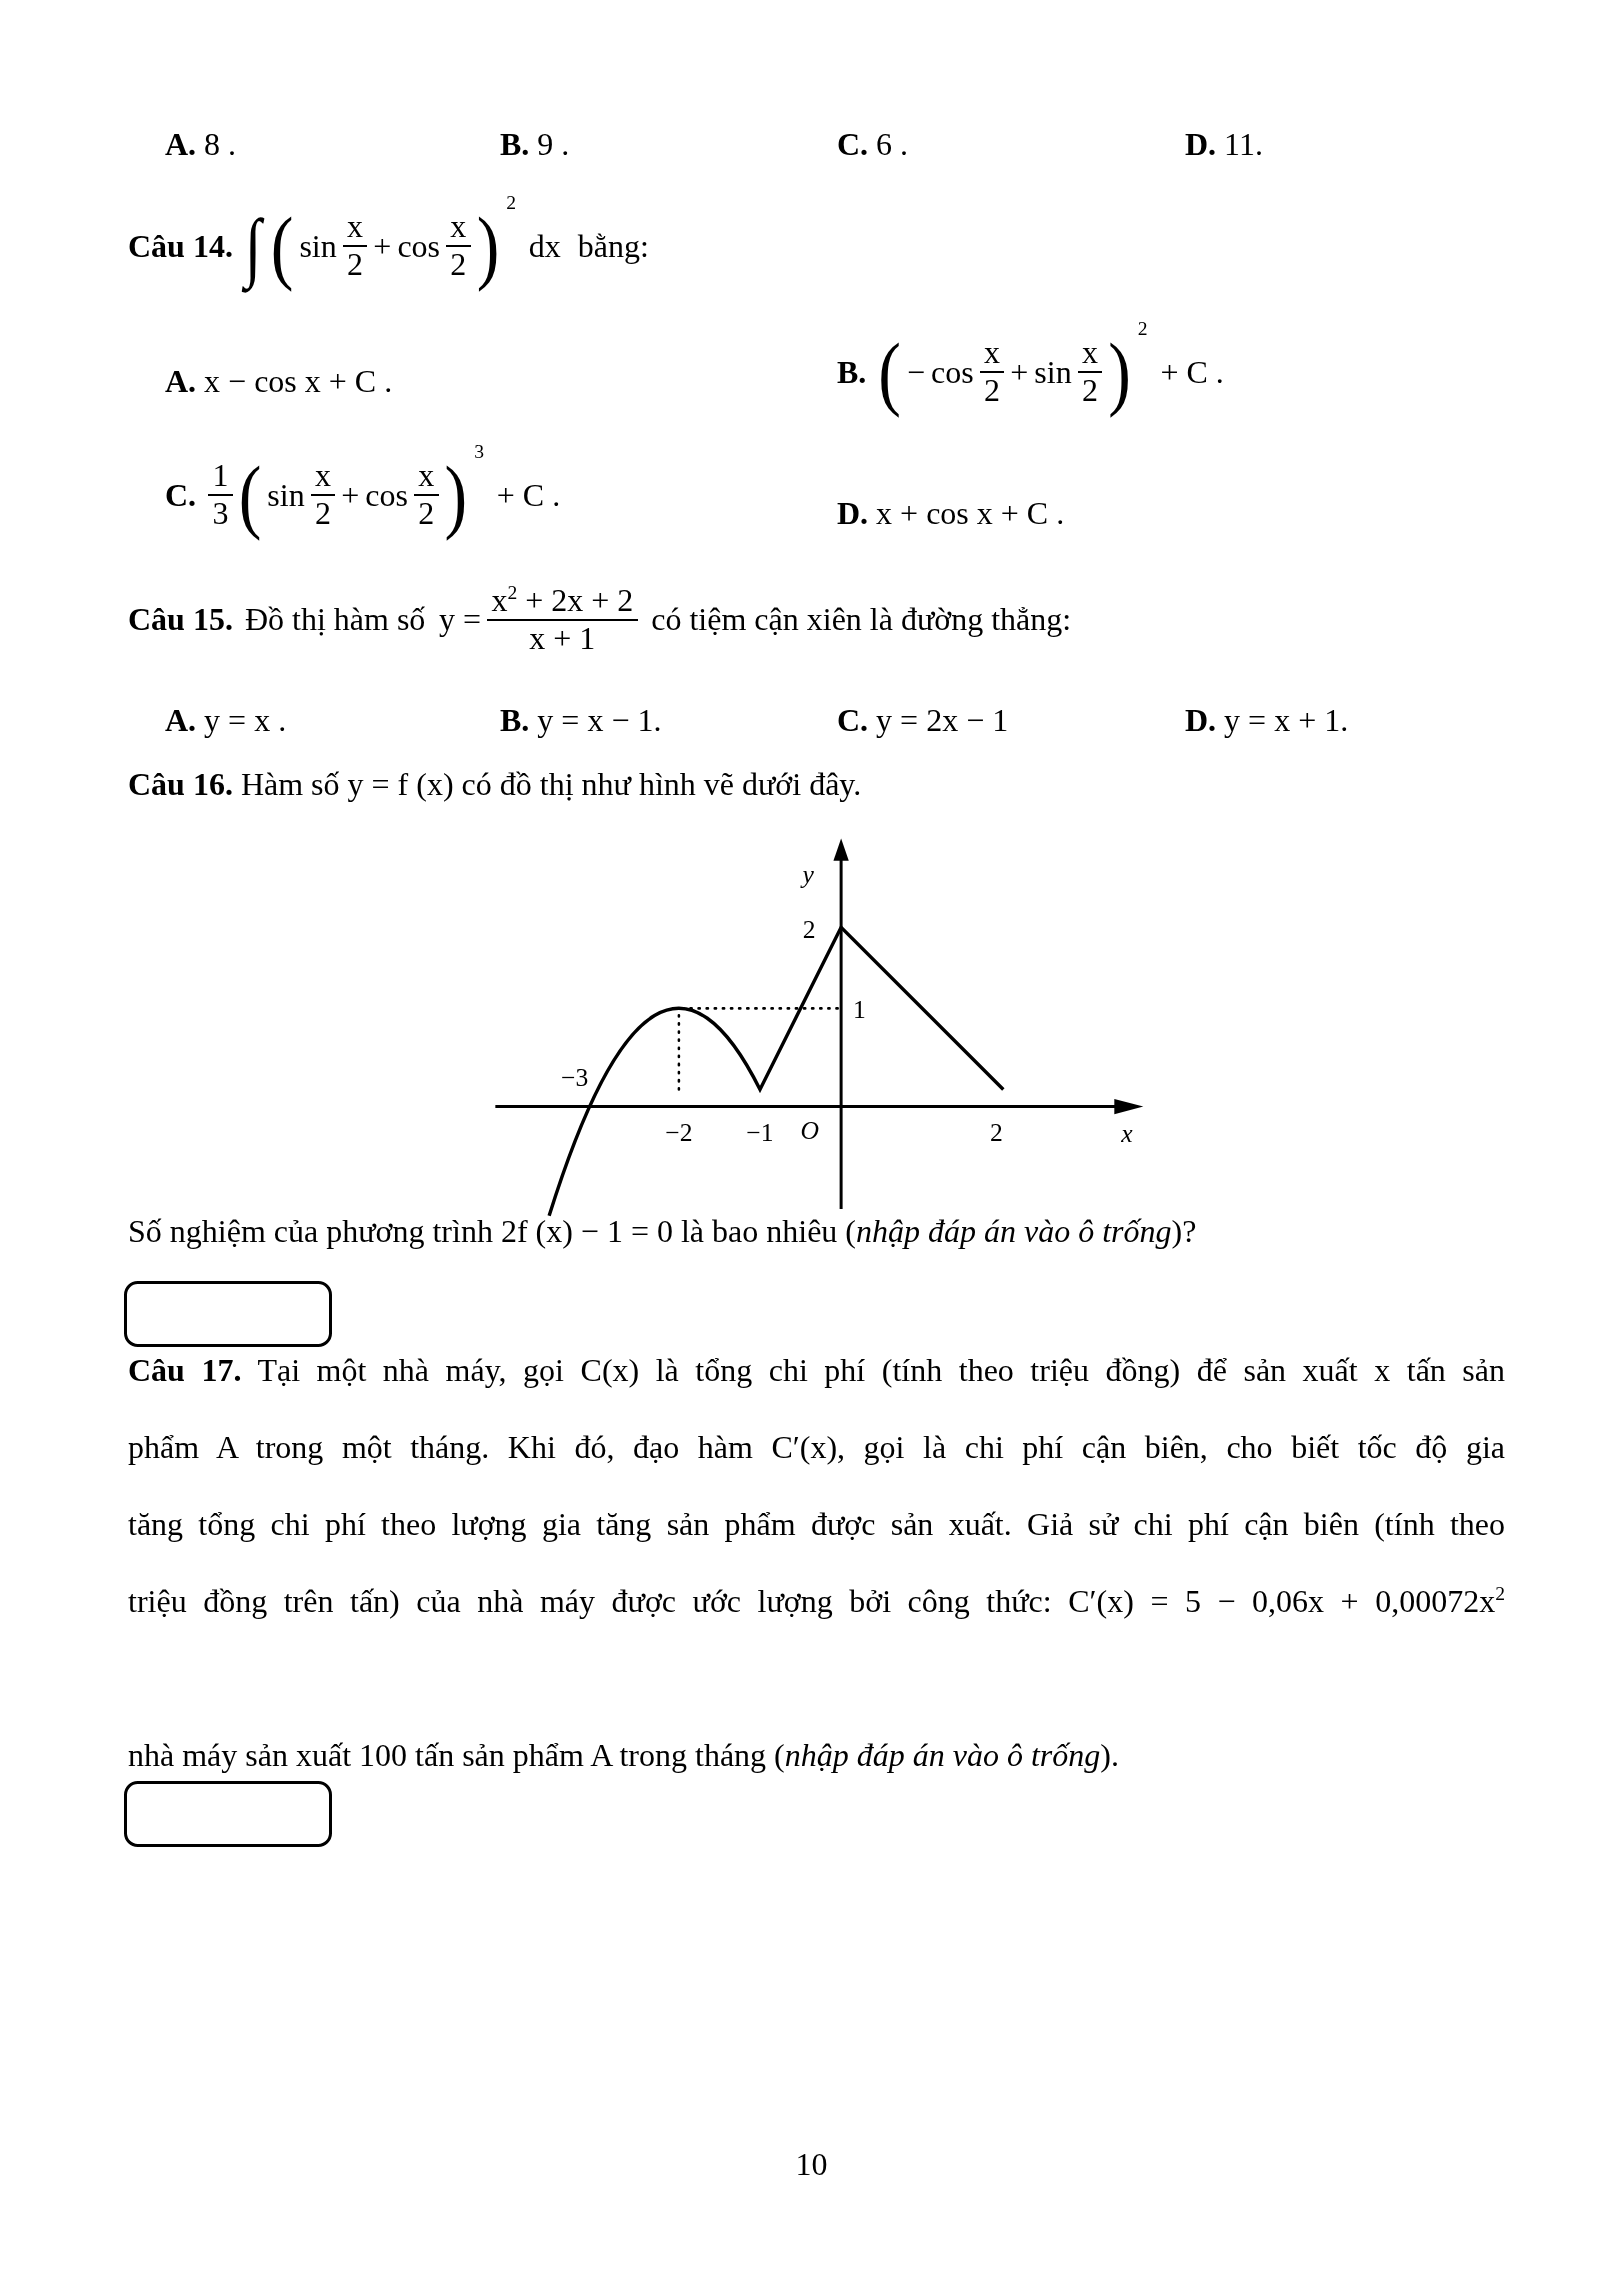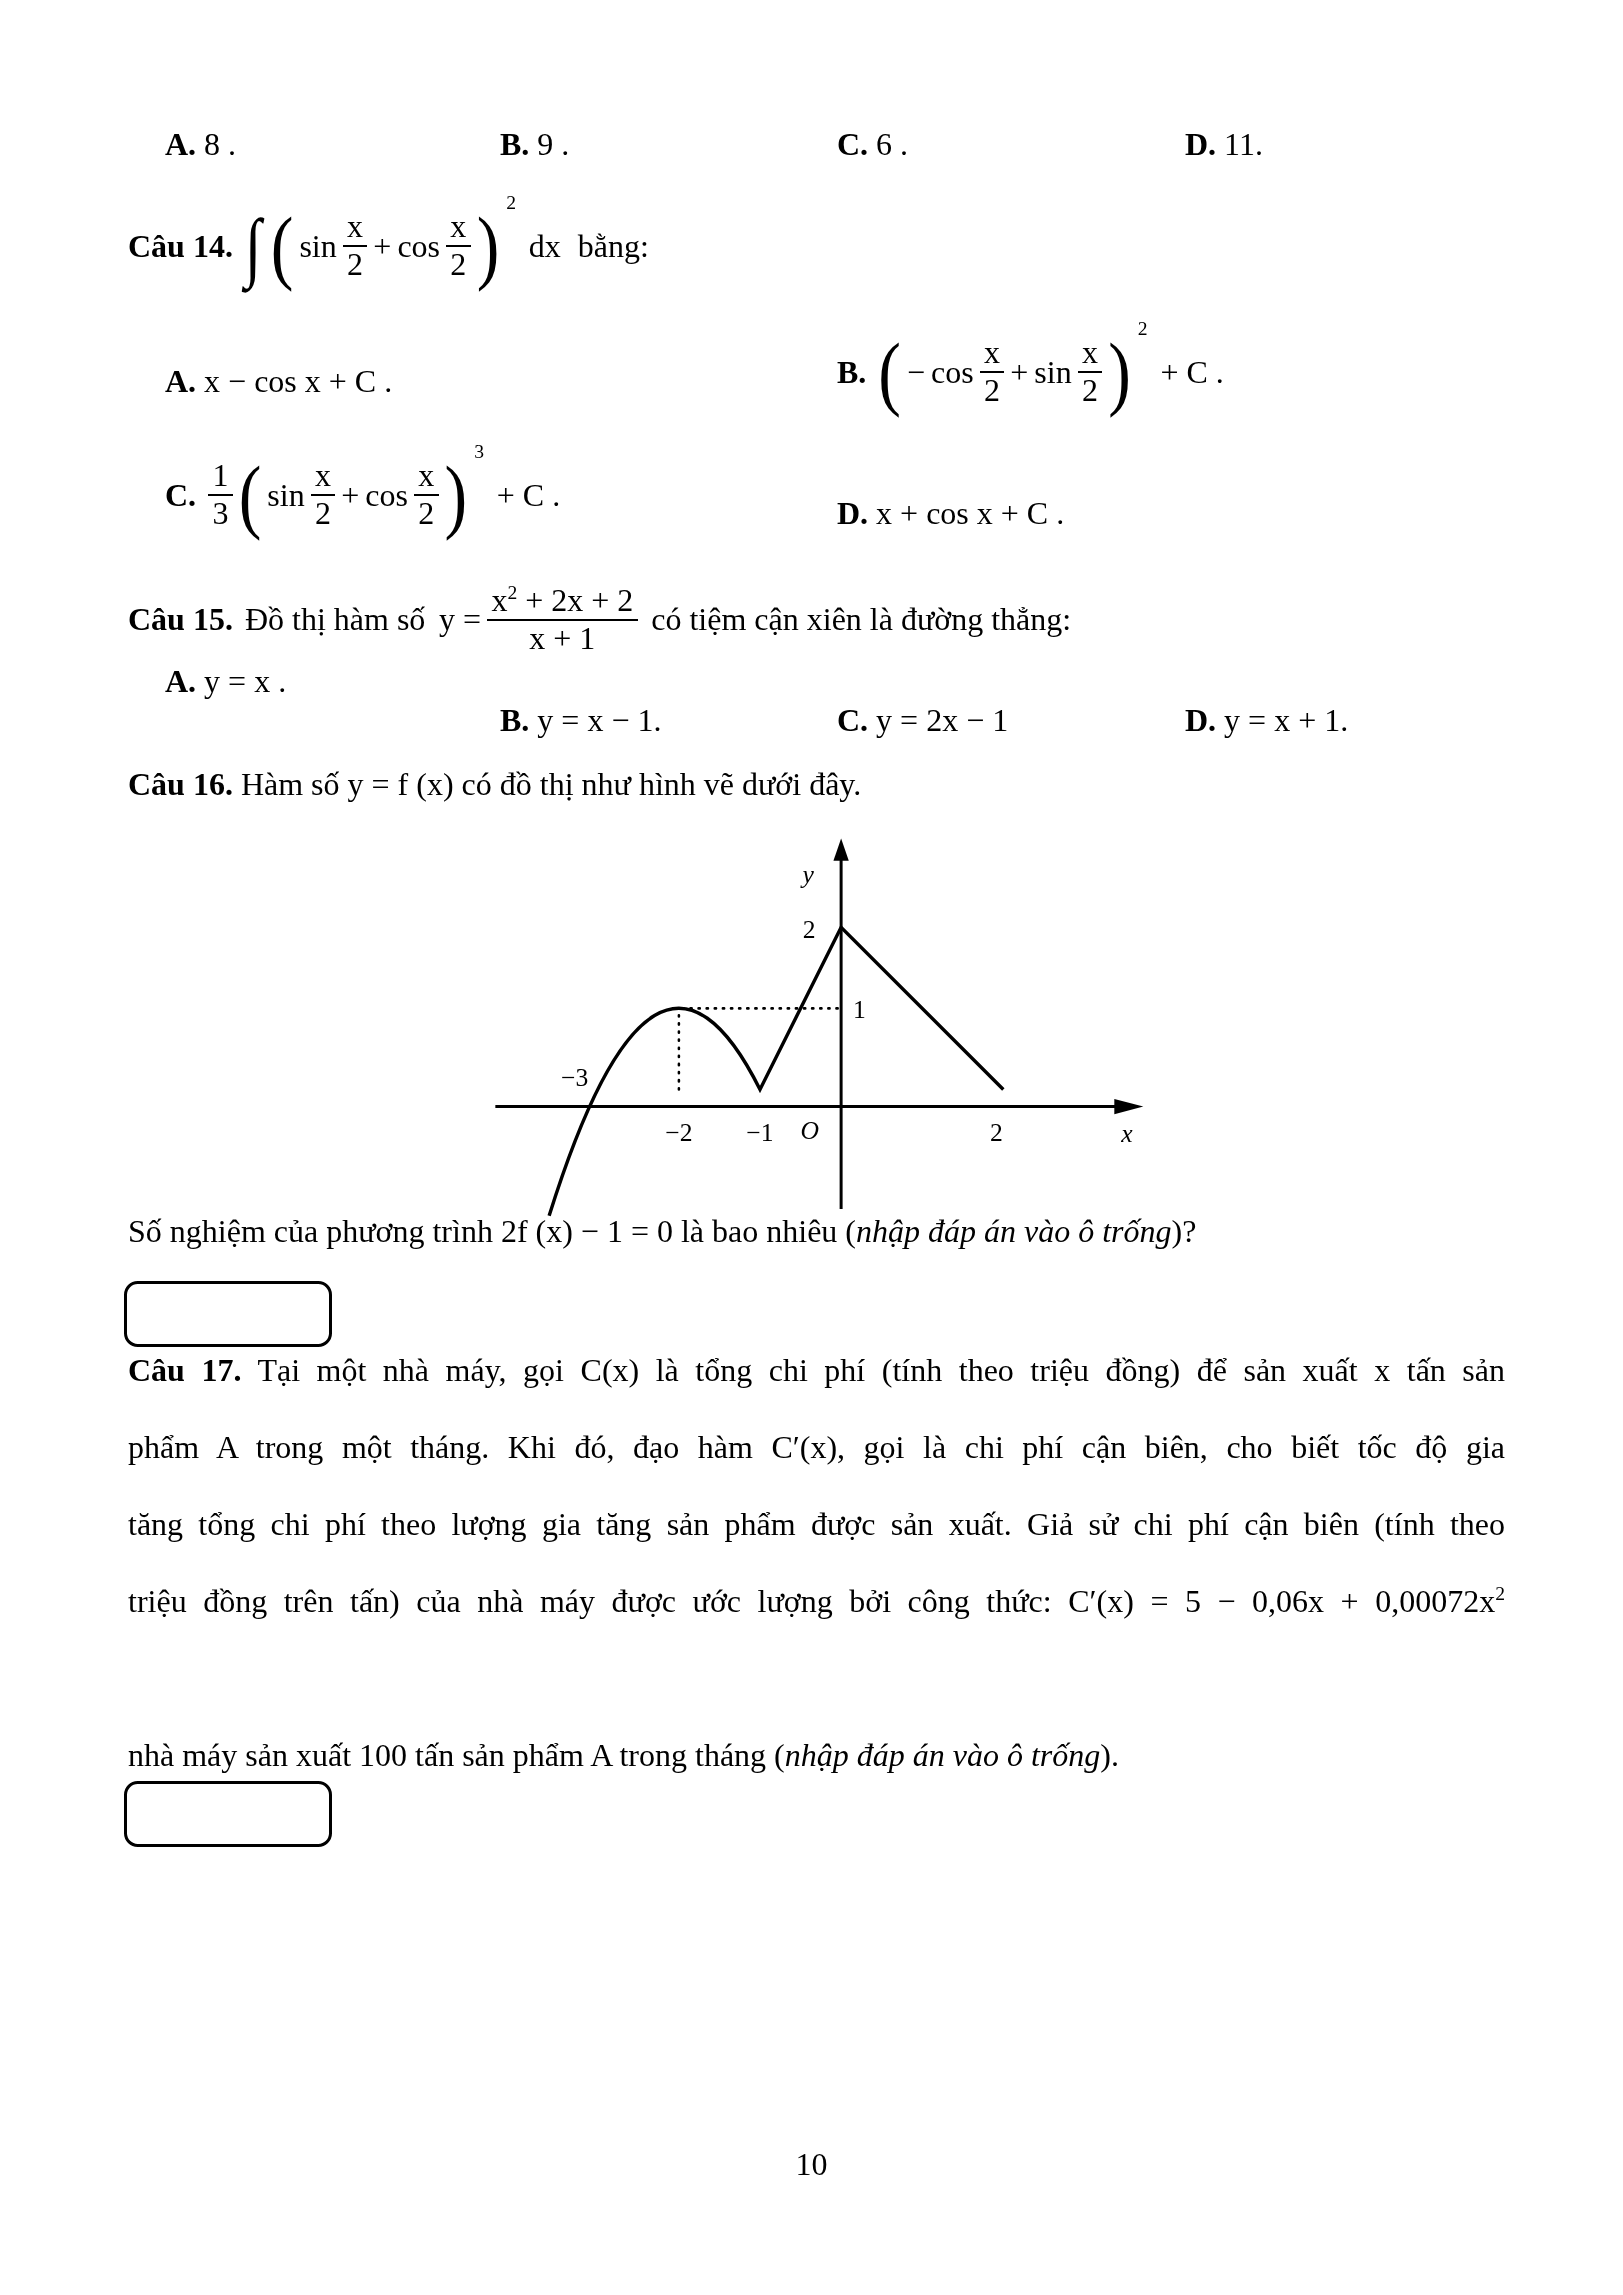--- a/index.html
+++ b/index.html
@@ -124,21 +124,21 @@
       <span>y =</span>
       <span class="frac">
         <span class="num"><span>x</span><sup class="s">2</sup><span> + 2x + 2</span></span>
         <span class="den">x + 1</span>
       </span>
     </span>
     <span style="margin-left:13.7px">có tiệm cận xiên là đường thẳng:</span>
   </div>
 
   <div>
-    <span class="abs optA" style="top:663px"><span class="bold">A.</span> <span>y = x .</span></span>
+    <span class="abs optA" style="top:702px"><span class="bold">A.</span> <span>y = x .</span></span>
     <span class="abs optB" style="top:702px"><span class="bold">B.</span> <span>y = x − 1.</span></span>
     <span class="abs optC" style="top:702px"><span class="bold">C.</span> <span>y = 2x − 1</span></span>
     <span class="abs optD" style="top:702px"><span class="bold">D.</span> <span>y = x + 1.</span></span>
   </div>
 
   <div class="abs" style="left:128px;top:766px">
     <span class="bold">Câu 16.</span>
     <span>Hàm số y = f (x) có đồ thị như hình vẽ dưới đây.</span>
   </div>
 

